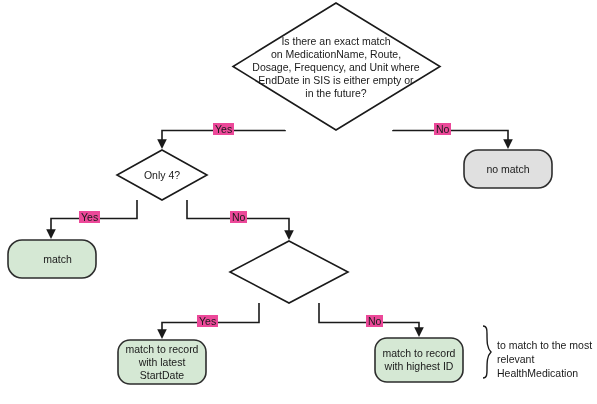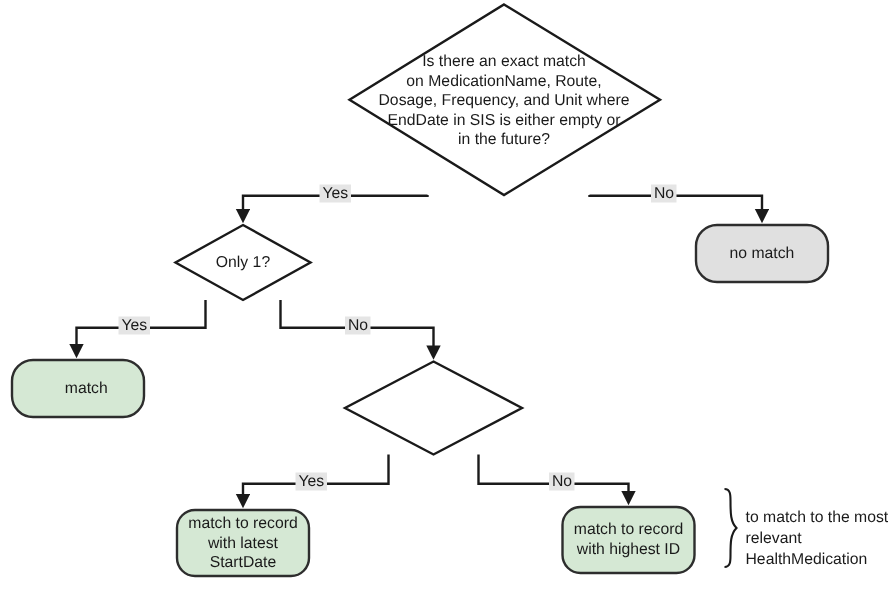--- a/index.html
+++ b/index.html
@@ -31,21 +31,21 @@
     justify-content: center;
     text-align: center;
     color: #1a1a1a;
     font-size: 10.5px;
     line-height: 13px;
     pointer-events: none;
     white-space: pre-line;
   }
   .edge-label {
     position: absolute;
-    background: #e5e5e5;
+    background: #ec4899;
     color: #1a1a1a;
     font-size: 10.5px;
     line-height: 12px;
     padding: 0 2px;
     text-align: center;
     white-space: nowrap;
   }
   .annotation-text {
     position: absolute;
     color: #1a1a1a;
@@ -100,21 +100,21 @@
   </svg>
 
   <div class="node-label" style="left:464px; top:150px; width:88px; height:38px;">no match</div>
 
   <div class="node-label" style="left:233px; top:24px; width:206px; height:86px;">Is there an exact match
 on MedicationName, Route,
 Dosage, Frequency, and Unit where
 EndDate in SIS is either empty or
 in the future?</div>
 
-  <div class="node-label" style="left:122px; top:163px; width:80px; height:24px;">Only 1?</div>
+  <div class="node-label" style="left:122px; top:163px; width:80px; height:24px;">Only 4?</div>
 
   <div class="node-label" style="left:8px; top:240px; width:99px; height:38px;">match</div>
 
 
   <div class="node-label" style="left:118px; top:340px; width:88px; height:44px;">match to record
 with latest
 StartDate</div>
 
   <div class="node-label" style="left:375px; top:338px; width:88px; height:44px;">match to record
 with highest ID</div>

